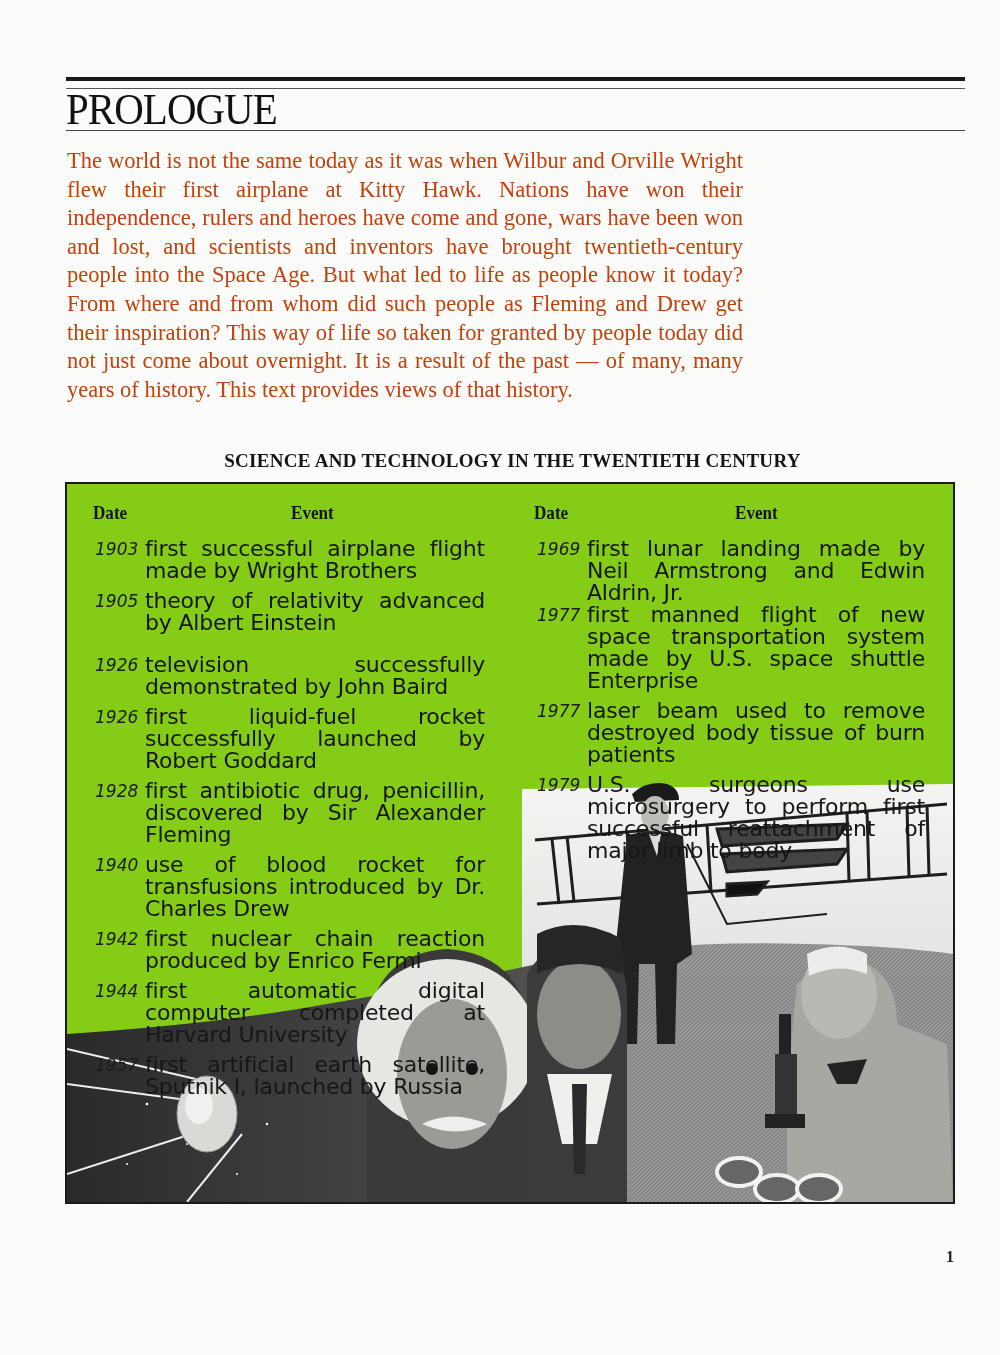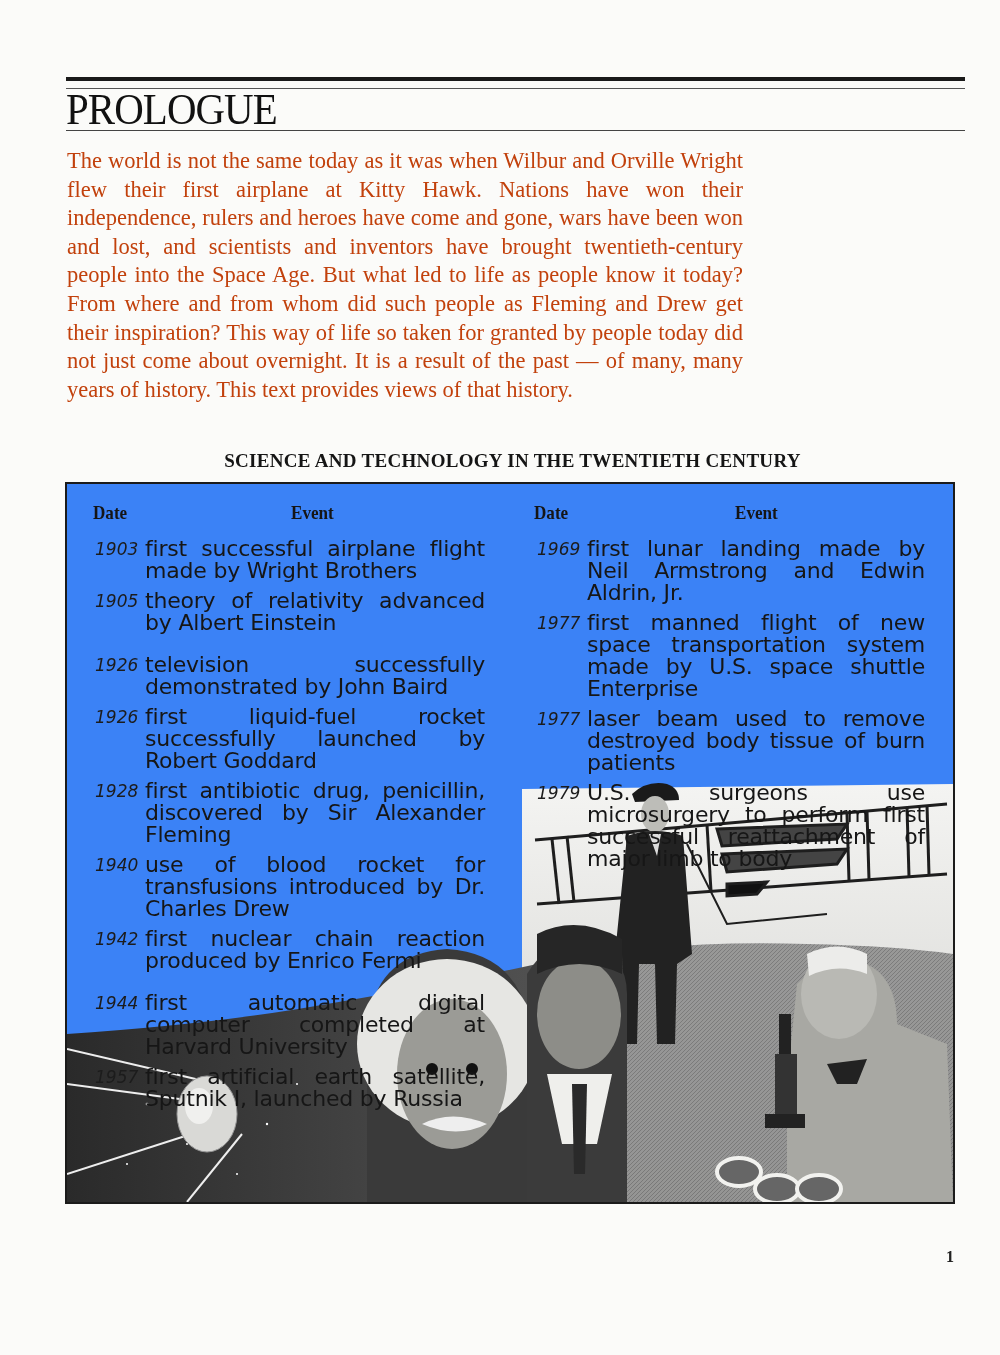--- a/index.html
+++ b/index.html
@@ -23,21 +23,21 @@
   }
   .intro p { margin: 0; }
 
   .table-caption {
     position: absolute; left: 66px; top: 450px; width: 893px; text-align: center;
     font-size: 19px; font-weight: bold; letter-spacing: 0.3px; color: #151515;
   }
 
   .table-box {
     position: absolute; left: 65px; top: 482px; width: 890px; height: 722px;
-    border: 2px solid #1b1b1b; box-sizing: border-box; overflow: hidden; background: #3b82f6;
+    border: 2px solid #1b1b1b; box-sizing: border-box; overflow: hidden; background: #84cc16;
   }
   .col-head {
     position: absolute; top: 18px; font-weight: bold; font-size: 19px; color: #151515;
     transform: scaleX(0.9); transform-origin: left top;
   }
   .col {
     position: absolute; top: 54px;
   }
   .entry { position: relative; display: flex; padding-left: 8px; }
   .entry .year {
@@ -200,36 +200,36 @@
       <div class="event">first liquid-fuel rocket successfully launched by Robert Goddard</div>
     </div>
     <div class="entry" style="margin-bottom:8px;">
       <div class="year">1928</div>
       <div class="event">first antibiotic drug, penicillin, discovered by Sir Alexander Fleming</div>
     </div>
     <div class="entry" style="margin-bottom:8px;">
       <div class="year">1940</div>
       <div class="event">use of blood rocket for transfusions introduced by Dr. Charles Drew</div>
     </div>
-    <div class="entry" style="margin-bottom:20px;">
+    <div class="entry" style="margin-bottom:8px;">
       <div class="year">1942</div>
       <div class="event">first nuclear chain reaction produced by Enrico Fermi</div>
     </div>
     <div class="entry" style="margin-bottom:8px;">
       <div class="year">1944</div>
       <div class="event">first automatic digital computer completed at Harvard University</div>
     </div>
     <div class="entry">
       <div class="year">1957</div>
       <div class="event">first artificial earth satellite, Sputnik I, launched by Russia</div>
     </div>
   </div>
 
   <div class="col right" style="left:442px;">
-    <div class="entry" style="margin-bottom:8px;">
+    <div class="entry" style="margin-bottom:0;">
       <div class="year">1969</div>
       <div class="event">first lunar landing made by Neil Armstrong and Edwin Aldrin, Jr.</div>
     </div>
     <div class="entry" style="margin-bottom:8px;">
       <div class="year">1977</div>
       <div class="event">first manned flight of new space transportation system made by U.S. space shuttle Enterprise</div>
     </div>
     <div class="entry" style="margin-bottom:8px;">
       <div class="year">1977</div>
       <div class="event">laser beam used to remove destroyed body tissue of burn patients</div>

